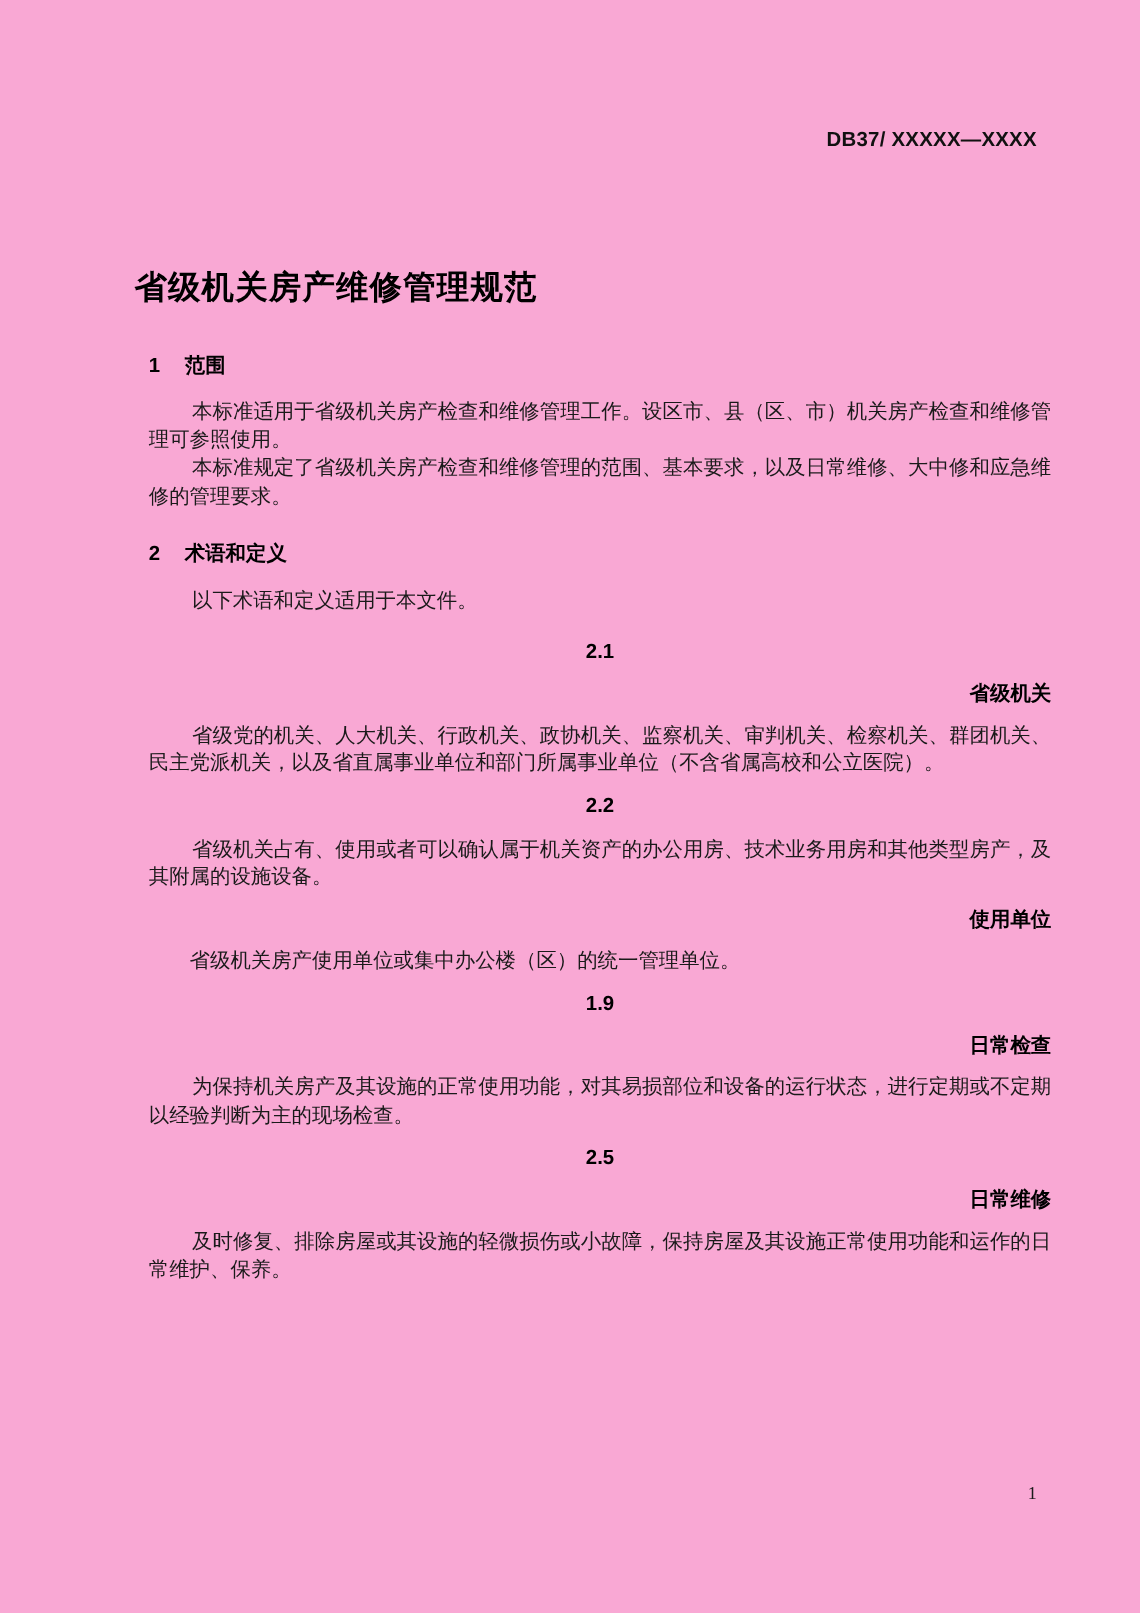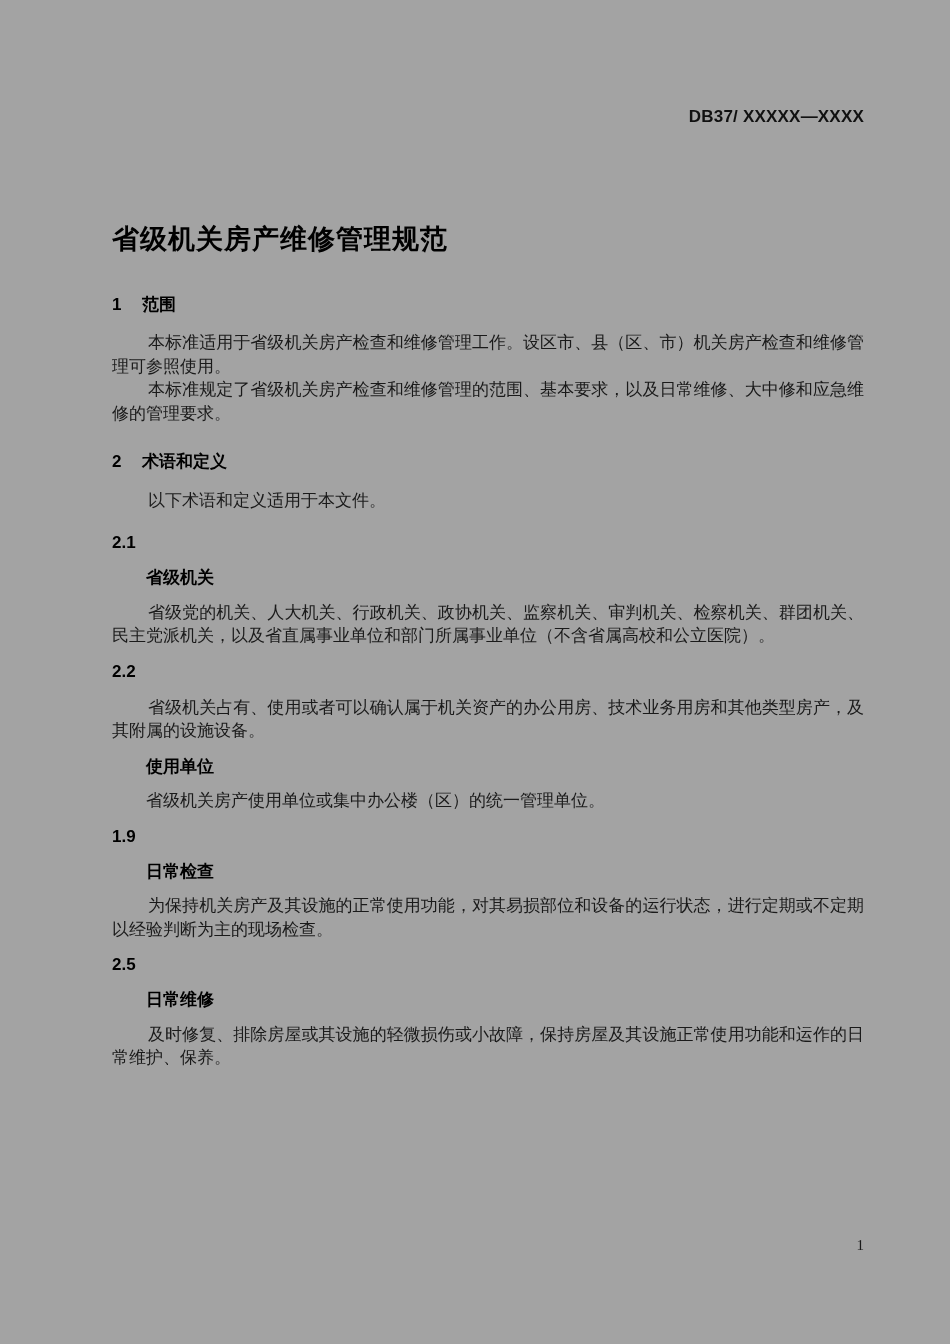--- a/index.html
+++ b/index.html
@@ -10,21 +10,21 @@
   }
   body {
     font-family: "Liberation Serif", "DejaVu Serif", serif;
     color: #000000;
     -webkit-font-smoothing: antialiased;
   }
   .page {
     position: relative;
     width: 950px;
     height: 1344px;
-    background: #a3a3a3;
+    background: #f9a8d4;
     box-sizing: border-box;
     overflow: hidden;
   }
 
   
   .doc-header {
     position: absolute;
     top: 108px;
     left: 112px;
     right: 86px;
@@ -49,21 +49,21 @@
     font-size: 27px;
     letter-spacing: 1px;
     color: #000;
     line-height: 1.2;
   }
 
   
   .content {
     position: absolute;
     top: 294px;
-    left: 112px;
+    left: 124px;
     width: 752px;
   }
 
   
   .clause-head {
     font-family: "Liberation Sans", "DejaVu Sans", sans-serif;
     font-weight: bold;
     font-size: 17px;
     line-height: 1.25;
     margin: 0 0 16px 0;
@@ -75,31 +75,33 @@
   }
 
   
   .sub-num {
     font-family: "Liberation Sans", "DejaVu Sans", sans-serif;
     font-weight: bold;
     font-size: 17px;
     line-height: 1.25;
     margin: 0 0 14px 0;
     color: #000;
+    text-align: center;
   }
 
   
   .term {
     font-family: "Liberation Sans", "DejaVu Sans", sans-serif;
     font-weight: bold;
     font-size: 17px;
     line-height: 1.25;
     margin: 0 0 12px 0;
     padding-left: 34px;
     color: #000;
+    text-align: right;
   }
 
   
   .para {
     font-family: "Liberation Serif", "DejaVu Serif", serif;
     font-size: 17px;
     line-height: 23.5px;
     margin: 0;
     text-align: justify;
     text-justify: inter-ideograph;

